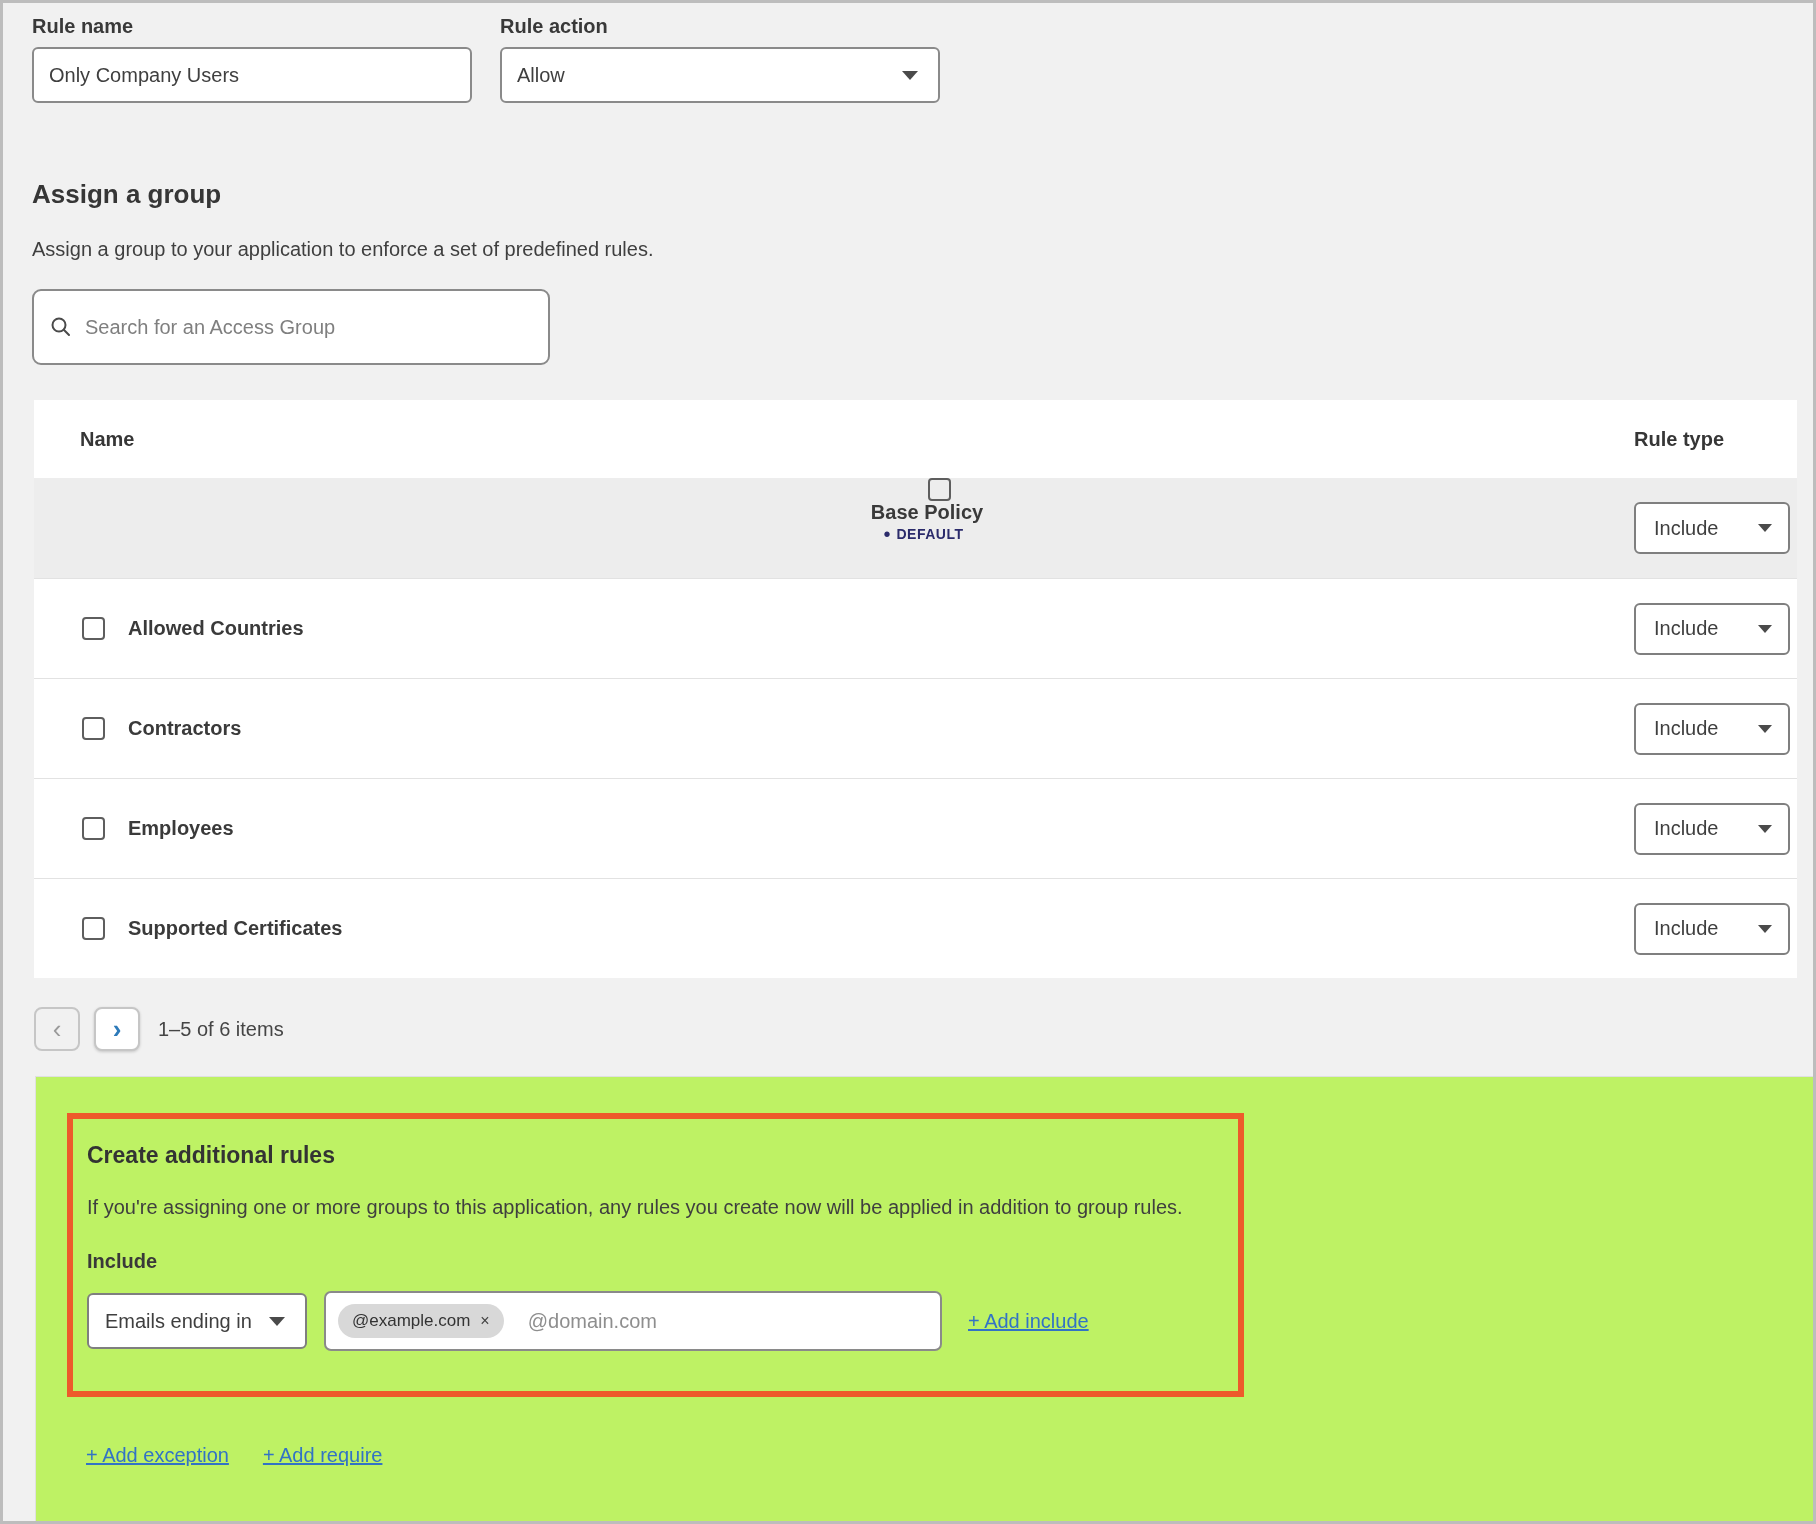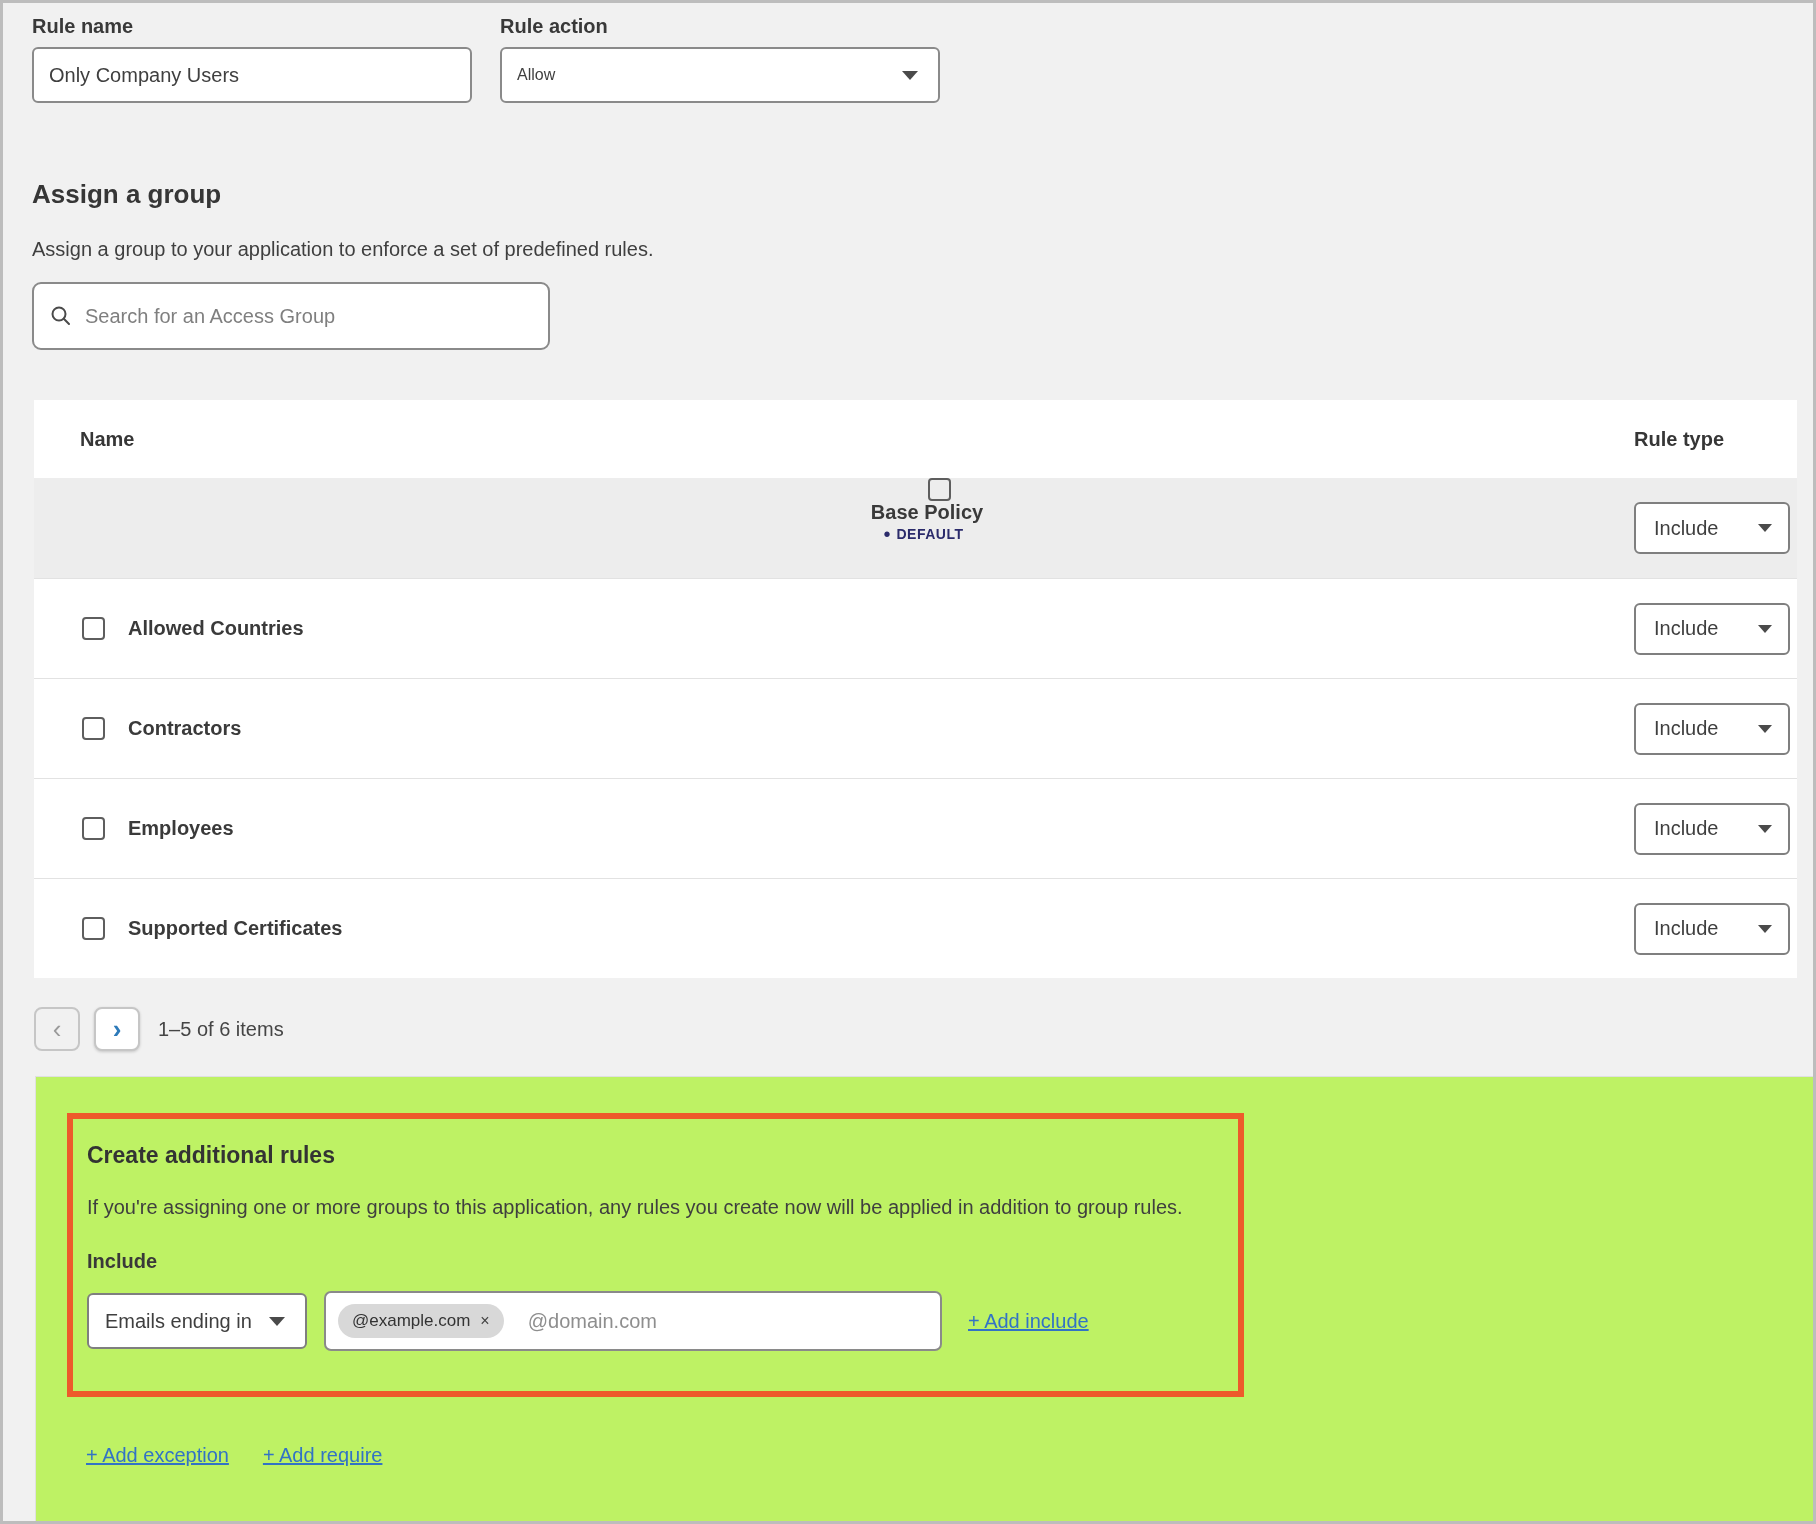--- a/index.html
+++ b/index.html
@@ -17,33 +17,33 @@
   .text-input {
     width:440px; height:56px; background:#fff; border:2px solid #8a8a8a;
     border-radius:6px; font-size:20px; color:#3f3f3f; padding:0 15px;
     font-family:inherit; outline:none;
   }
   .selectbox {
     position:relative; width:440px; height:56px; background:#fff;
     border:2px solid #8a8a8a; border-radius:6px; display:flex; align-items:center;
     padding:0 15px; cursor:pointer;
   }
-  .selectbox .sel-text { font-size:16px; color:#3f3f3f; }
+  .selectbox .sel-text { font-size:20px; color:#3f3f3f; }
   .caret {
     position:absolute; right:20px; top:50%; margin-top:-4px;
     width:0; height:0; border-left:8px solid transparent;
     border-right:8px solid transparent; border-top:9px solid #4a4a4a;
   }
 
   
   .assign { position:absolute; left:29px; top:176px; }
   .assign h2 { font-size:26px; font-weight:bold; color:#363636; }
   .assign p { margin-top:28px; font-size:20px; color:#3f3f3f; }
   .searchbox {
-    margin-top:21px; width:518px; height:68px; background:#fff;
+    margin-top:28px; width:518px; height:76px; background:#fff;
     border:2px solid #8a8a8a; border-radius:9px; display:flex; align-items:center;
     padding:0 10px 0 16px;
   }
   .searchbox svg { flex:0 0 auto; margin-right:13px; }
   .searchbox input {
     flex:1; border:none; outline:none; font-size:20px; color:#3f3f3f;
     font-family:inherit; background:transparent;
   }
   .searchbox input::placeholder { color:#7f7f7f; }
 

